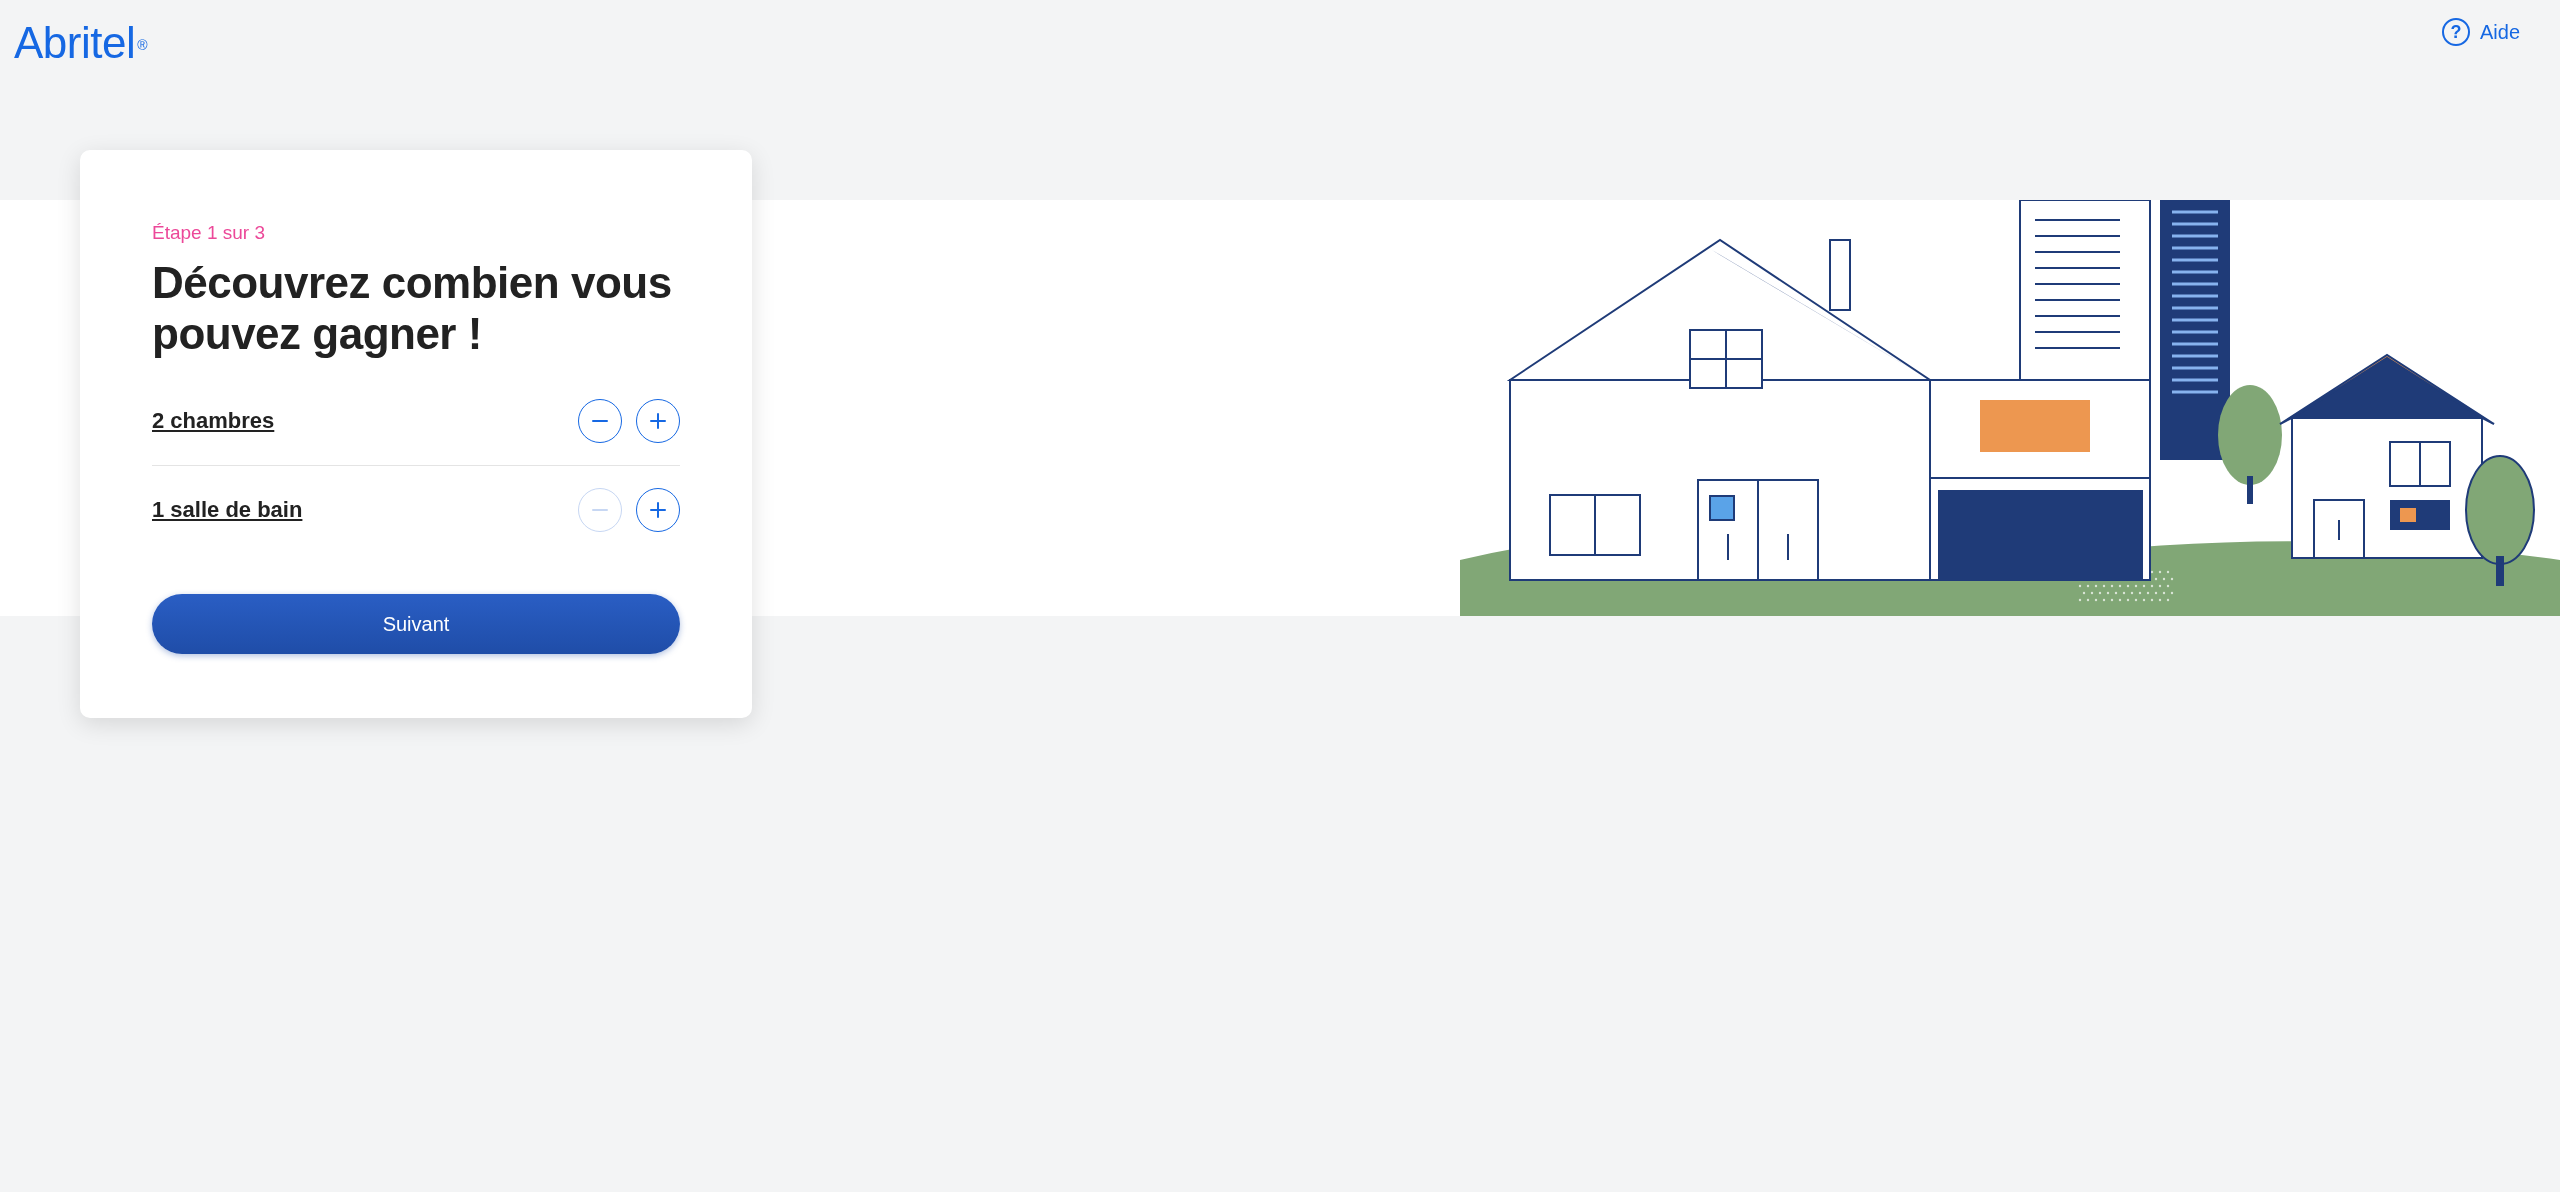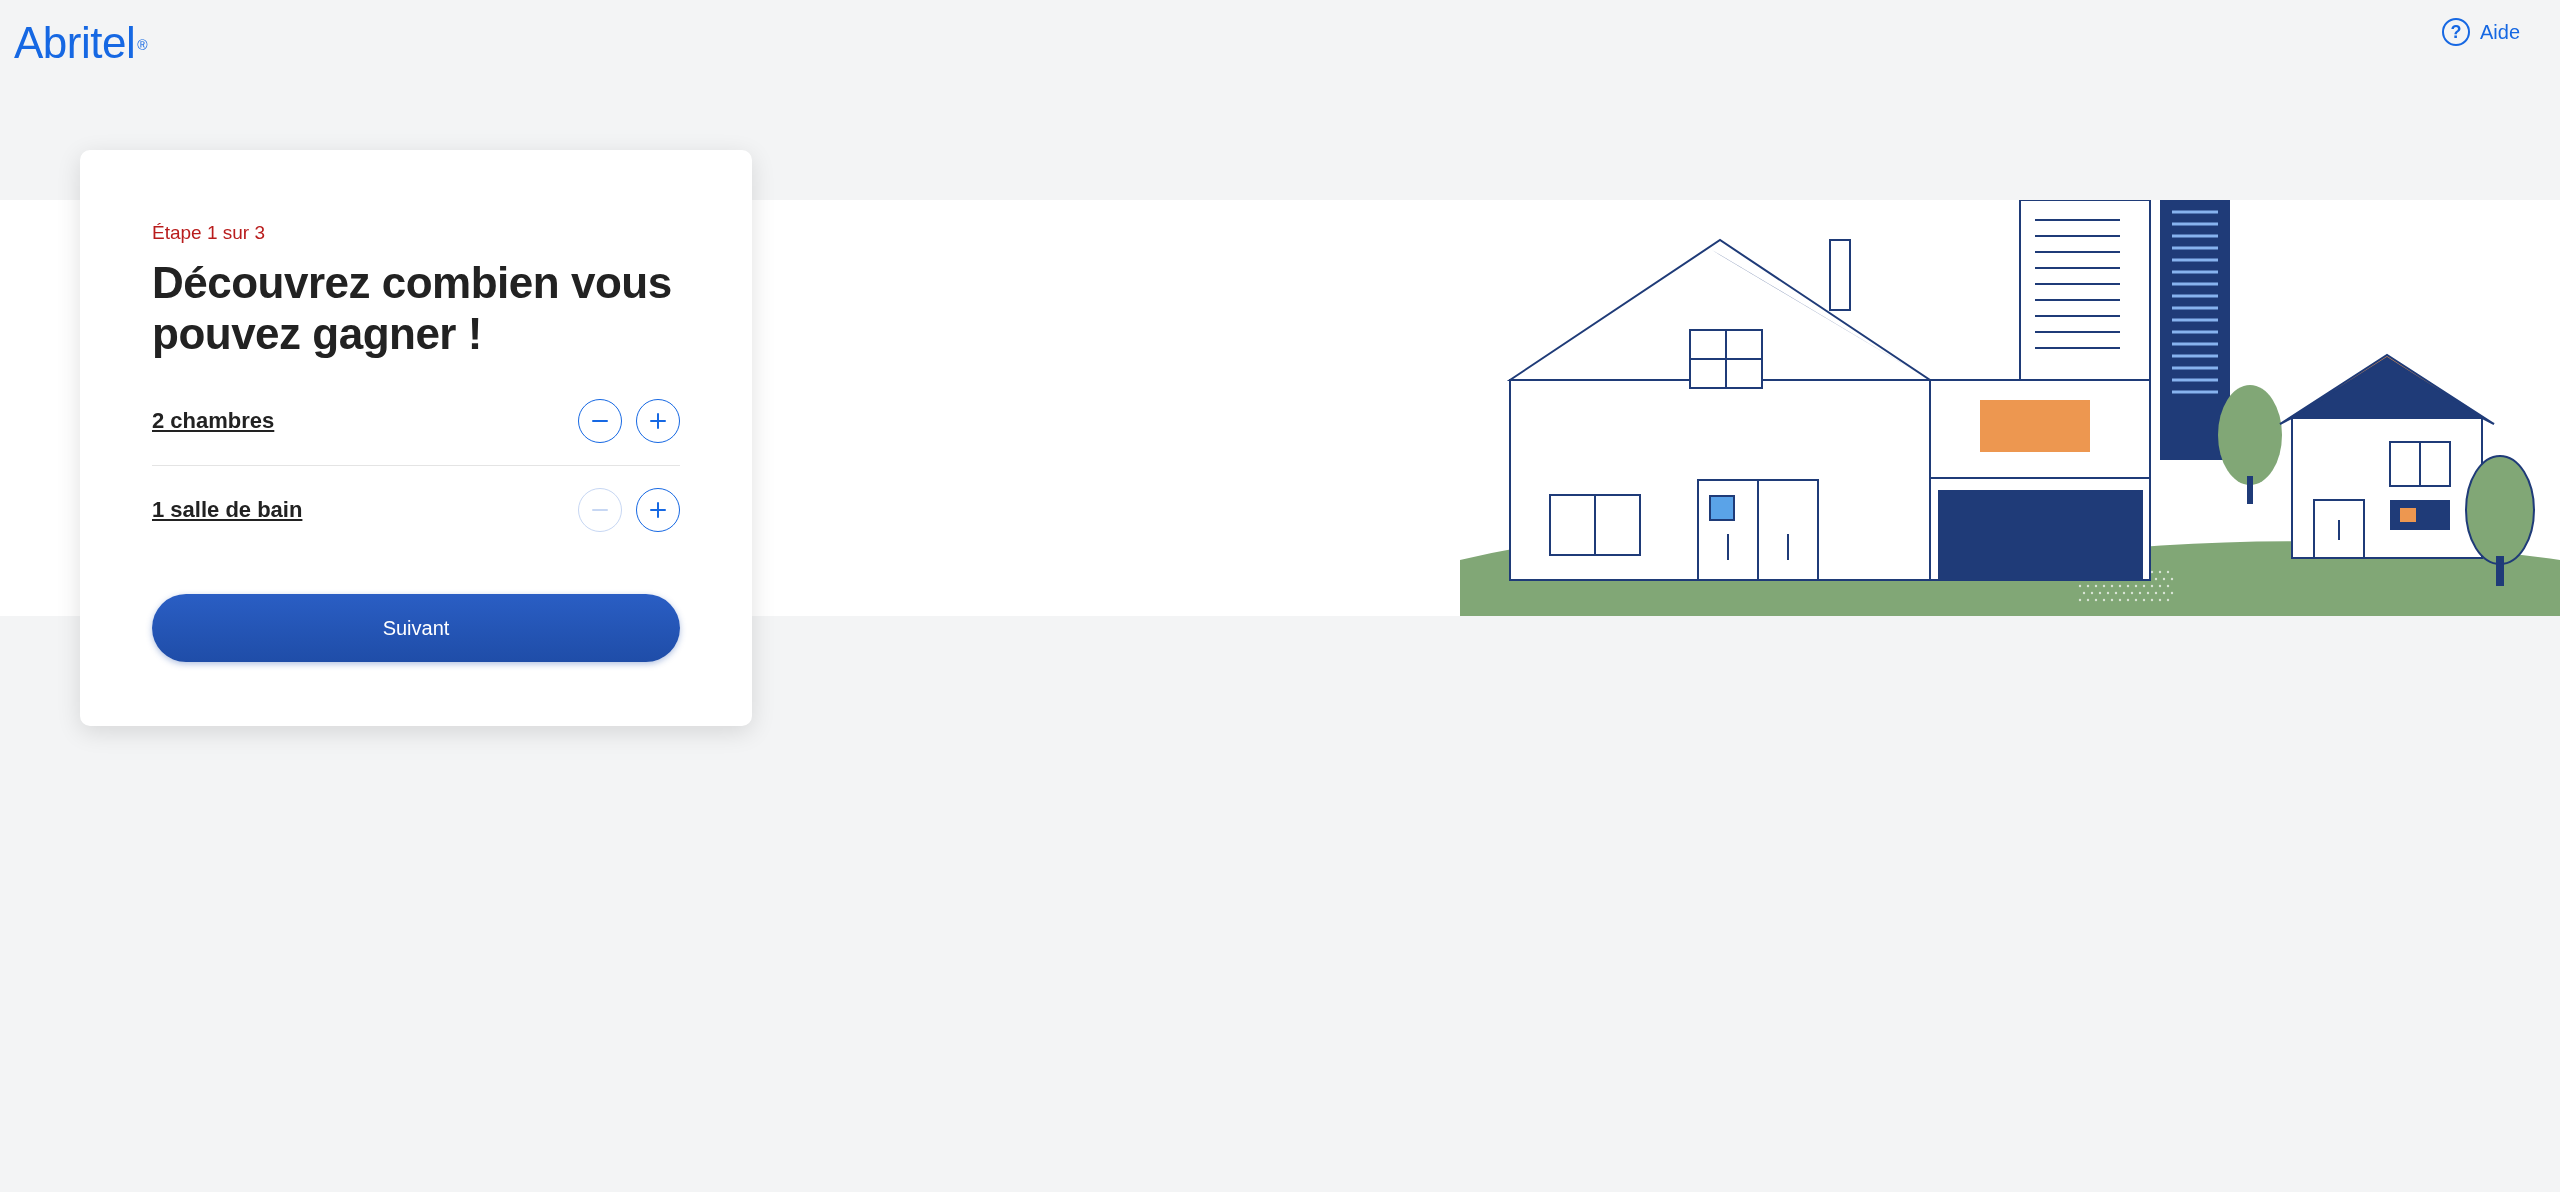--- a/index.html
+++ b/index.html
@@ -72,21 +72,21 @@
       left: 80px;
       top: 150px;
       width: 672px;
       background: #fff;
       border-radius: 10px;
       box-shadow: 0 6px 24px rgba(0,0,0,0.12);
       padding: 72px 72px 64px 72px;
       z-index: 2;
     }
     .step {
-      color: #b91c1c;
+      color: #ec4899;
       font-size: 19px;
       margin-bottom: 14px;
     }
     .title {
       font-size: 44px;
       font-weight: 700;
       line-height: 1.15;
       letter-spacing: -0.5px;
       margin-bottom: 18px;
     }
@@ -126,21 +126,21 @@
       border-color: #c7d7f3;
       color: #c7d7f3;
       cursor: default;
       background: #fff;
     }
     .stepbtn svg { width: 16px; height: 16px; }
 
     .next-btn {
       margin-top: 40px;
       width: 100%;
-      height: 68px;
+      height: 60px;
       border-radius: 999px;
       border: none;
       background: #1f4da8;
       background: linear-gradient(#2a5ec4, #1f4da8);
       color: #fff;
       font-size: 20px;
       font-weight: 500;
       cursor: pointer;
       box-shadow: 0 2px 6px rgba(31,77,168,0.35);
     }

